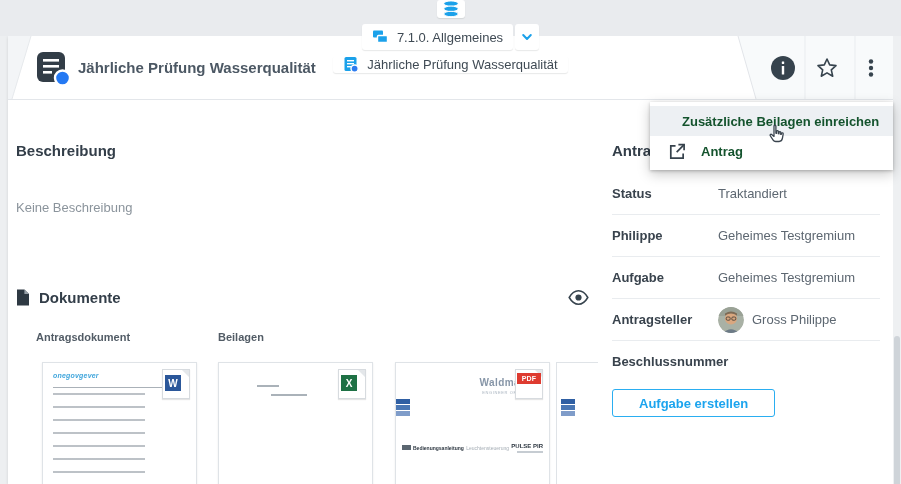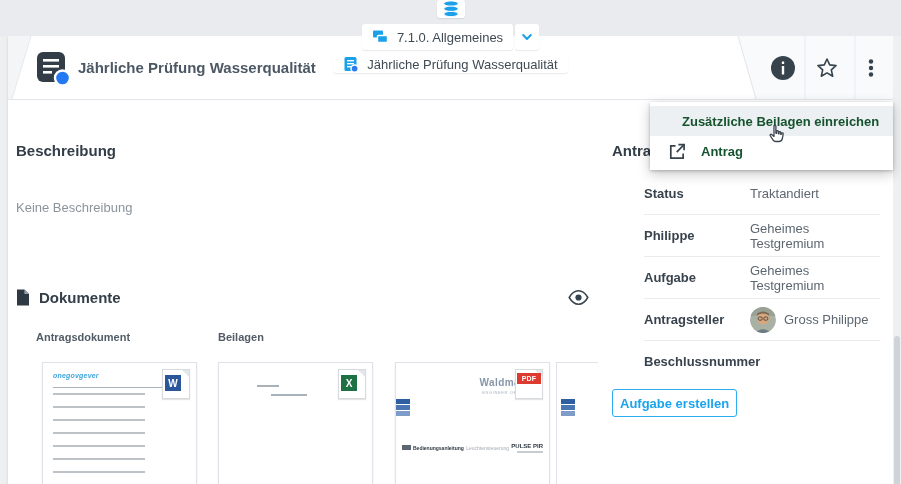--- a/index.html
+++ b/index.html
@@ -67,26 +67,26 @@
   .pdf-row .a{display:flex;align-items:center;gap:2px;font-size:5px;font-weight:700;color:#2c3640;}
   .pdf-row .a .bx{width:9px;height:5px;background:#5b6670;}
   .pdf-row .b{font-size:5px;color:#a5adb5;}
   .pdf-row .c{font-size:6px;font-weight:700;color:#2c3640;text-align:right;line-height:1.1;}
   .pdf-row .c .sub{display:block;height:2px;width:26px;background:#c6ccd2;margin-top:1px;margin-left:auto;}
   .thumb-clip{position:absolute;left:556px;top:362px;width:42px;height:200px;overflow:hidden;z-index:4;}
   .thumb-clip .thumb{left:0;top:0;}
 
   
   .details-rows{position:absolute;left:612px;top:173px;width:268px;z-index:4;}
-  .drow{height:41px;display:flex;align-items:center;border-bottom:1px solid #e9ecef;margin-left:32px;}
+  .drow{height:41px;display:flex;align-items:center;border-bottom:1px solid #e9ecef;}
   .drow:last-child{border-bottom:none;}
   .drow .lbl{width:106px;font-size:13px;font-weight:700;color:#39434d;flex:none;}
   .drow .val{font-size:13px;color:#5d6771;display:flex;align-items:center;gap:8px;}
   .avatar{width:26px;height:26px;border-radius:50%;overflow:hidden;flex:none;}
-  .task-btn{position:absolute;left:612px;top:389px;height:28px;padding:0 7px;background:#fff;
+  .task-btn{position:absolute;left:612px;top:389px;height:28px;padding:0 26px;background:#fff;
     border:1px solid #2aaef1;border-radius:3px;color:#1ba4ee;font-size:13px;font-weight:600;
     font-family:"Liberation Sans",sans-serif;cursor:pointer;z-index:4;}
 
   
   .menu{position:absolute;left:650px;top:102px;width:243px;background:#fff;padding:4px 0;
     box-shadow:0 1px 3px rgba(0,0,0,.22),0 4px 12px rgba(0,0,0,.22);z-index:50;}
   .menu-item{height:30px;display:flex;align-items:center;gap:15px;padding:0 17px;
     font-size:13px;font-weight:600;color:#14532d;cursor:pointer;white-space:nowrap;}
   .menu-item.active{background:#edf0f3;}
   .cursor{position:absolute;left:764px;top:121px;z-index:60;pointer-events:none;}

